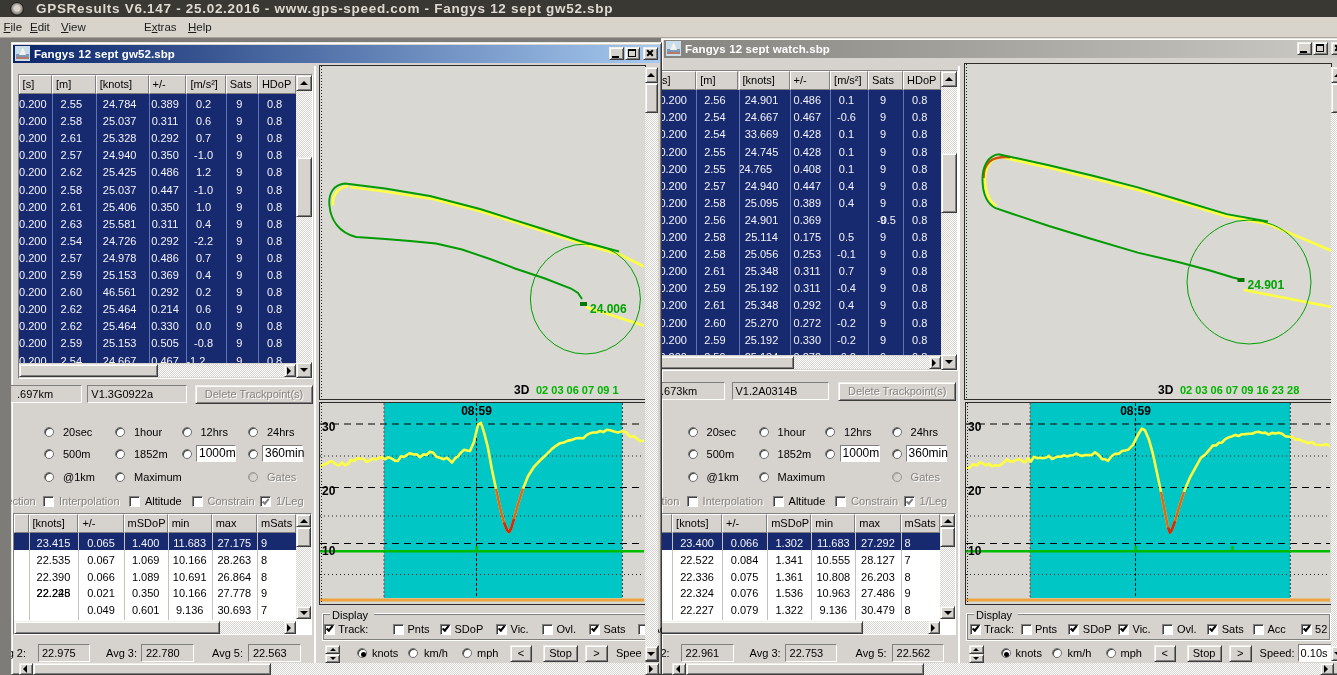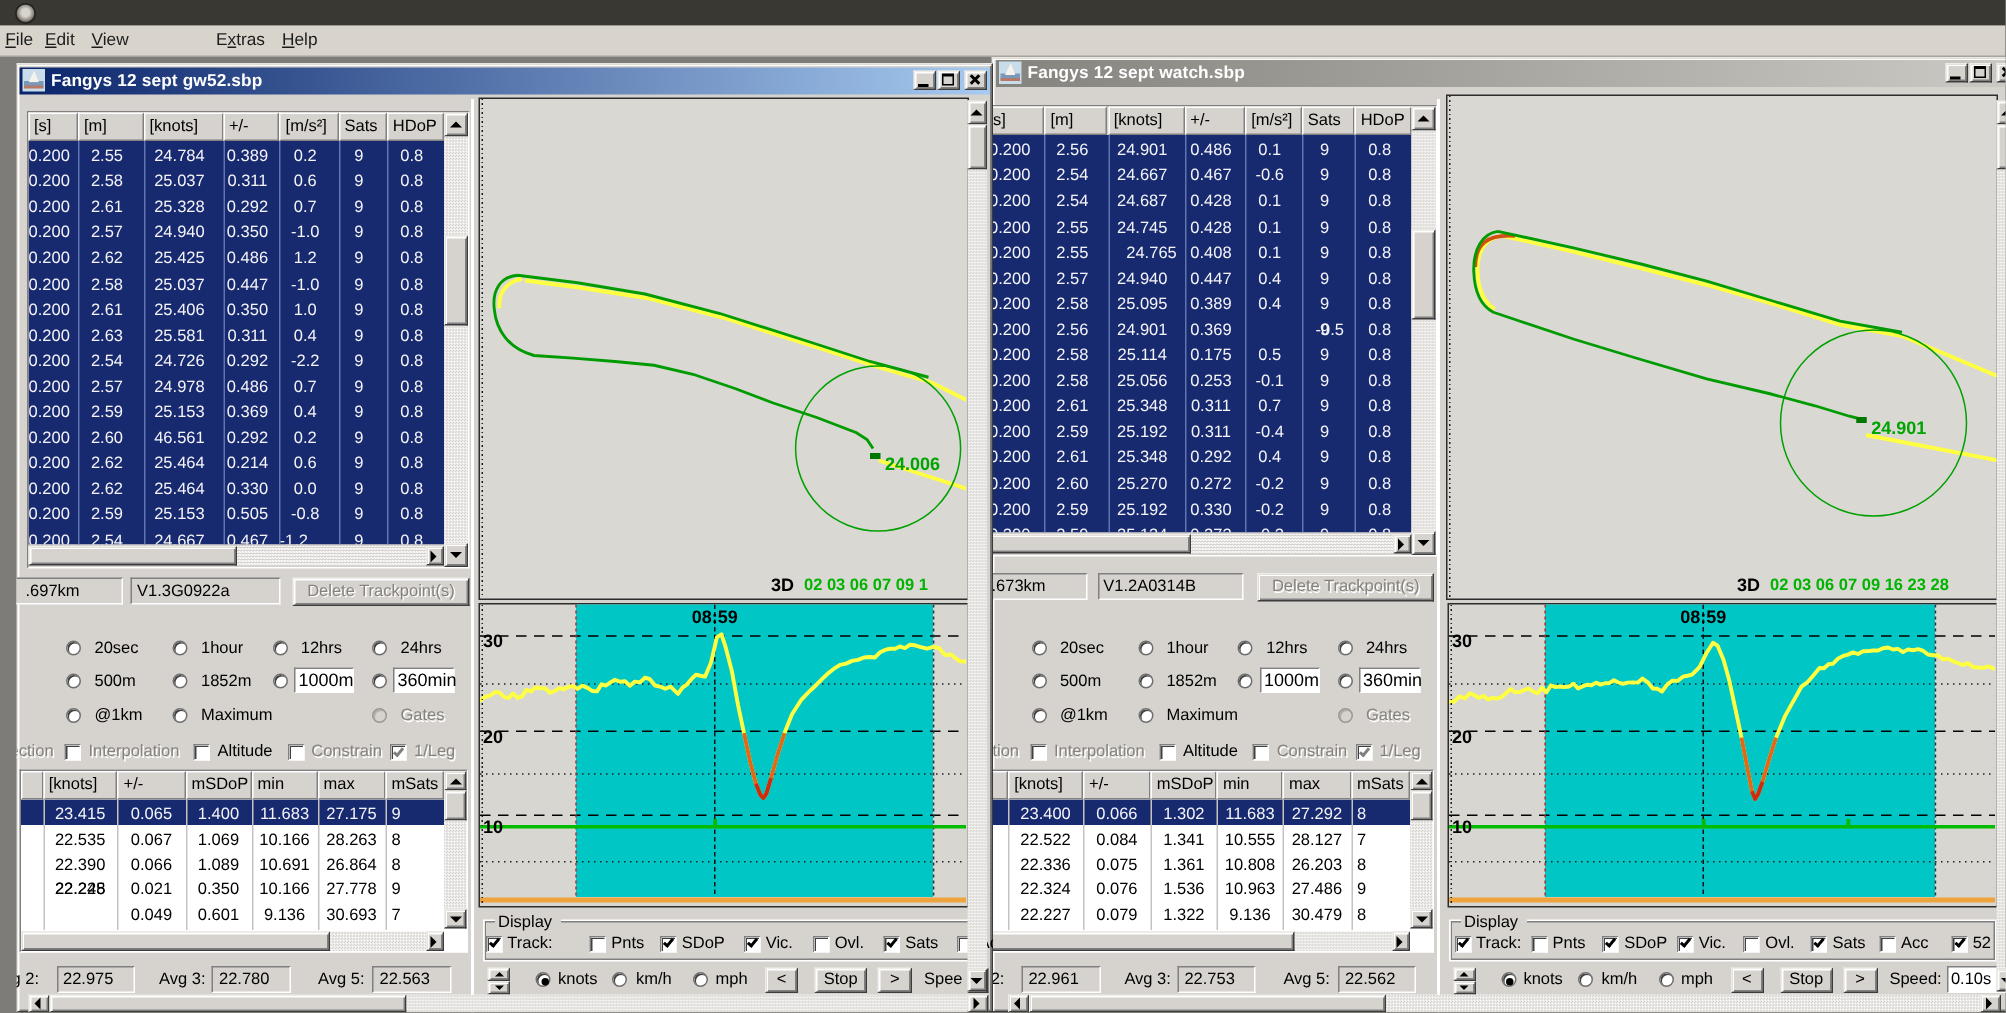--- a/index.html
+++ b/index.html
@@ -3,20 +3,21 @@
 <style>
 html,body{margin:0;padding:0;width:1337px;height:675px;overflow:hidden;background:#7e7c78;
 font-family:"Liberation Sans",sans-serif;font-size:11px;color:#000;}
 .a{position:absolute;box-sizing:border-box;white-space:nowrap;}
 </style></head>
 <body>
 <div class="a" style="left:0;top:0;width:1337px;height:675px;overflow:hidden;">
 <div class="a" style="left:0.0px;top:0.0px;width:1337.0px;height:675.0px;background:#7e7c78;"></div>
     <div class="a" style="left:0.0px;top:0.0px;width:1337.0px;height:17.0px;background:#3a3833;"></div>
     <div class="a" style="left:10.0px;top:2.0px;width:14.0px;height:14.0px;border-radius:50%;background:radial-gradient(circle at 50% 45%,#d8d4cc 0 30%,#8a8680 60%,#3c3a34 75%);border:1px solid #242220;"></div>
+    <div class="a" style="left:36.0px;top:0.0px;width:900.0px;height:17.0px;line-height:17px;font-weight:bold;color:#dedad2;font-size:13.5px;letter-spacing:0.7px;">GPSResults V6.147 - 25.02.2016 - www.gps-speed.com - Fangys 12 sept gw52.sbp</div>
     <div class="a" style="left:0.0px;top:17.0px;width:1337.0px;height:21.0px;background:#d8d4cc;border-bottom:1px solid #a8a49c;"></div>
     <div class="a" style="left:3.5px;top:19.0px;width:60.0px;height:17.0px;line-height:17px;font-size:11.5px;color:#1c1c1c;"><span style="text-decoration:underline">F</span>ile</div>
     <div class="a" style="left:30.0px;top:19.0px;width:60.0px;height:17.0px;line-height:17px;font-size:11.5px;color:#1c1c1c;"><span style="text-decoration:underline">E</span>dit</div>
     <div class="a" style="left:61.0px;top:19.0px;width:60.0px;height:17.0px;line-height:17px;font-size:11.5px;color:#1c1c1c;"><span style="text-decoration:underline">V</span>iew</div>
     <div class="a" style="left:94.0px;top:19.0px;width:60.0px;height:17.0px;line-height:17px;font-size:11.5px;color:#1c1c1c;margin-top:28px;"><span style="text-decoration:underline">W</span>indow</div>
     <div class="a" style="left:144.0px;top:19.0px;width:60.0px;height:17.0px;line-height:17px;font-size:11.5px;color:#1c1c1c;">E<span style="text-decoration:underline">x</span>tras</div>
     <div class="a" style="left:188.0px;top:19.0px;width:60.0px;height:17.0px;line-height:17px;font-size:11.5px;color:#1c1c1c;"><span style="text-decoration:underline">H</span>elp</div>
     <div class="a" style="left:661px;top:38px;width:679px;height:637px;overflow:hidden;">
       <div class="a" style="left:0.0px;top:0.0px;width:679.0px;height:637.0px;background:#d6d3ce;border:1px solid;border-color:#e9e7e2 #3a3a3a #3a3a3a #e9e7e2;box-shadow:inset 1px 1px 0 #fdfdfc,inset -1px -1px 0 #808080;"></div>
       <div class="a" style="left:3.0px;top:2.0px;width:673.0px;height:18.0px;background:linear-gradient(90deg,#85837e,#cbc9c4);"></div>
@@ -61,35 +62,35 @@
         <div class="a" style="left:248.1px;top:0.0px;width:38.3px;height:17.1px;line-height:21.1px;text-align:center;padding-right:5px;color:#f4f4f8;font-size:11px;">0.8</div>
         <div class="a" style="left:0.0px;top:17.1px;width:41.3px;height:17.1px;line-height:21.1px;text-align:center;padding-right:5px;color:#f4f4f8;font-size:11px;">0.200</div>
         <div class="a" style="left:41.3px;top:17.1px;width:42.2px;height:17.1px;line-height:21.1px;text-align:center;padding-right:5px;color:#f4f4f8;font-size:11px;">2.54</div>
         <div class="a" style="left:83.5px;top:17.1px;width:51.0px;height:17.1px;line-height:21.1px;text-align:center;padding-right:5px;color:#f4f4f8;font-size:11px;">24.667</div>
         <div class="a" style="left:134.5px;top:17.1px;width:40.6px;height:17.1px;line-height:21.1px;text-align:center;padding-right:5px;color:#f4f4f8;font-size:11px;">0.467</div>
         <div class="a" style="left:175.1px;top:17.1px;width:37.8px;height:17.1px;line-height:21.1px;text-align:center;padding-right:5px;color:#f4f4f8;font-size:11px;">-0.6</div>
         <div class="a" style="left:212.9px;top:17.1px;width:35.2px;height:17.1px;line-height:21.1px;text-align:center;padding-right:5px;color:#f4f4f8;font-size:11px;">9</div>
         <div class="a" style="left:248.1px;top:17.1px;width:38.3px;height:17.1px;line-height:21.1px;text-align:center;padding-right:5px;color:#f4f4f8;font-size:11px;">0.8</div>
         <div class="a" style="left:0.0px;top:34.2px;width:41.3px;height:17.1px;line-height:21.1px;text-align:center;padding-right:5px;color:#f4f4f8;font-size:11px;">0.200</div>
         <div class="a" style="left:41.3px;top:34.2px;width:42.2px;height:17.1px;line-height:21.1px;text-align:center;padding-right:5px;color:#f4f4f8;font-size:11px;">2.54</div>
-        <div class="a" style="left:83.5px;top:34.2px;width:51.0px;height:17.1px;line-height:21.1px;text-align:center;padding-right:5px;color:#f4f4f8;font-size:11px;">24.687</div>
+        <div class="a" style="left:83.5px;top:34.2px;width:51.0px;height:17.1px;line-height:21.1px;text-align:center;padding-right:5px;color:#f4f4f8;font-size:11px;">33.669</div>
         <div class="a" style="left:134.5px;top:34.2px;width:40.6px;height:17.1px;line-height:21.1px;text-align:center;padding-right:5px;color:#f4f4f8;font-size:11px;">0.428</div>
         <div class="a" style="left:175.1px;top:34.2px;width:37.8px;height:17.1px;line-height:21.1px;text-align:center;padding-right:5px;color:#f4f4f8;font-size:11px;">0.1</div>
         <div class="a" style="left:212.9px;top:34.2px;width:35.2px;height:17.1px;line-height:21.1px;text-align:center;padding-right:5px;color:#f4f4f8;font-size:11px;">9</div>
         <div class="a" style="left:248.1px;top:34.2px;width:38.3px;height:17.1px;line-height:21.1px;text-align:center;padding-right:5px;color:#f4f4f8;font-size:11px;">0.8</div>
         <div class="a" style="left:0.0px;top:51.3px;width:41.3px;height:17.1px;line-height:21.1px;text-align:center;padding-right:5px;color:#f4f4f8;font-size:11px;">0.200</div>
         <div class="a" style="left:41.3px;top:51.3px;width:42.2px;height:17.1px;line-height:21.1px;text-align:center;padding-right:5px;color:#f4f4f8;font-size:11px;">2.55</div>
         <div class="a" style="left:83.5px;top:51.3px;width:51.0px;height:17.1px;line-height:21.1px;text-align:center;padding-right:5px;color:#f4f4f8;font-size:11px;">24.745</div>
         <div class="a" style="left:134.5px;top:51.3px;width:40.6px;height:17.1px;line-height:21.1px;text-align:center;padding-right:5px;color:#f4f4f8;font-size:11px;">0.428</div>
         <div class="a" style="left:175.1px;top:51.3px;width:37.8px;height:17.1px;line-height:21.1px;text-align:center;padding-right:5px;color:#f4f4f8;font-size:11px;">0.1</div>
         <div class="a" style="left:212.9px;top:51.3px;width:35.2px;height:17.1px;line-height:21.1px;text-align:center;padding-right:5px;color:#f4f4f8;font-size:11px;">9</div>
         <div class="a" style="left:248.1px;top:51.3px;width:38.3px;height:17.1px;line-height:21.1px;text-align:center;padding-right:5px;color:#f4f4f8;font-size:11px;">0.8</div>
         <div class="a" style="left:0.0px;top:68.4px;width:41.3px;height:17.1px;line-height:21.1px;text-align:center;padding-right:5px;color:#f4f4f8;font-size:11px;">0.200</div>
         <div class="a" style="left:41.3px;top:68.4px;width:42.2px;height:17.1px;line-height:21.1px;text-align:center;padding-right:5px;color:#f4f4f8;font-size:11px;">2.55</div>
-        <div class="a" style="left:83.5px;top:68.4px;width:51.0px;height:17.1px;line-height:21.1px;text-align:right;padding-right:5px;color:#f4f4f8;font-size:11px;">24.765</div>
+        <div class="a" style="left:83.5px;top:68.4px;width:51.0px;height:17.1px;line-height:21.1px;text-align:left;padding-right:5px;color:#f4f4f8;font-size:11px;">24.765</div>
         <div class="a" style="left:134.5px;top:68.4px;width:40.6px;height:17.1px;line-height:21.1px;text-align:center;padding-right:5px;color:#f4f4f8;font-size:11px;">0.408</div>
         <div class="a" style="left:175.1px;top:68.4px;width:37.8px;height:17.1px;line-height:21.1px;text-align:center;padding-right:5px;color:#f4f4f8;font-size:11px;">0.1</div>
         <div class="a" style="left:212.9px;top:68.4px;width:35.2px;height:17.1px;line-height:21.1px;text-align:center;padding-right:5px;color:#f4f4f8;font-size:11px;">9</div>
         <div class="a" style="left:248.1px;top:68.4px;width:38.3px;height:17.1px;line-height:21.1px;text-align:center;padding-right:5px;color:#f4f4f8;font-size:11px;">0.8</div>
         <div class="a" style="left:0.0px;top:85.5px;width:41.3px;height:17.1px;line-height:21.1px;text-align:center;padding-right:5px;color:#f4f4f8;font-size:11px;">0.200</div>
         <div class="a" style="left:41.3px;top:85.5px;width:42.2px;height:17.1px;line-height:21.1px;text-align:center;padding-right:5px;color:#f4f4f8;font-size:11px;">2.57</div>
         <div class="a" style="left:83.5px;top:85.5px;width:51.0px;height:17.1px;line-height:21.1px;text-align:center;padding-right:5px;color:#f4f4f8;font-size:11px;">24.940</div>
         <div class="a" style="left:134.5px;top:85.5px;width:40.6px;height:17.1px;line-height:21.1px;text-align:center;padding-right:5px;color:#f4f4f8;font-size:11px;">0.447</div>
         <div class="a" style="left:175.1px;top:85.5px;width:37.8px;height:17.1px;line-height:21.1px;text-align:center;padding-right:5px;color:#f4f4f8;font-size:11px;">0.4</div>
         <div class="a" style="left:212.9px;top:85.5px;width:35.2px;height:17.1px;line-height:21.1px;text-align:center;padding-right:5px;color:#f4f4f8;font-size:11px;">9</div>

